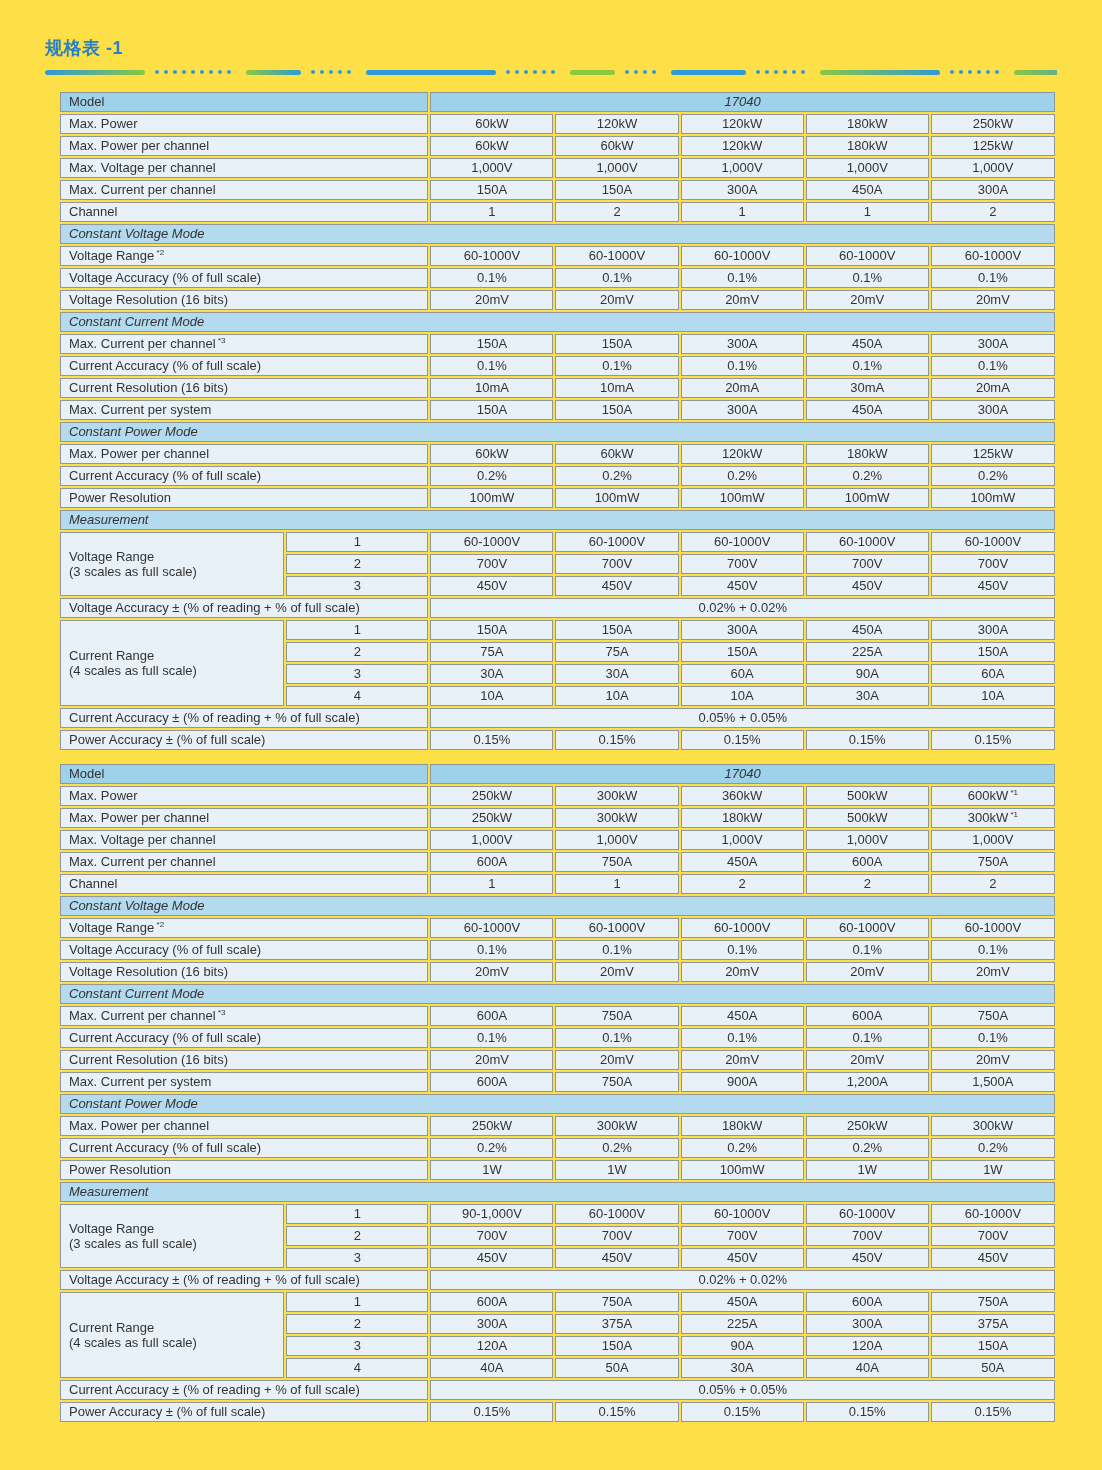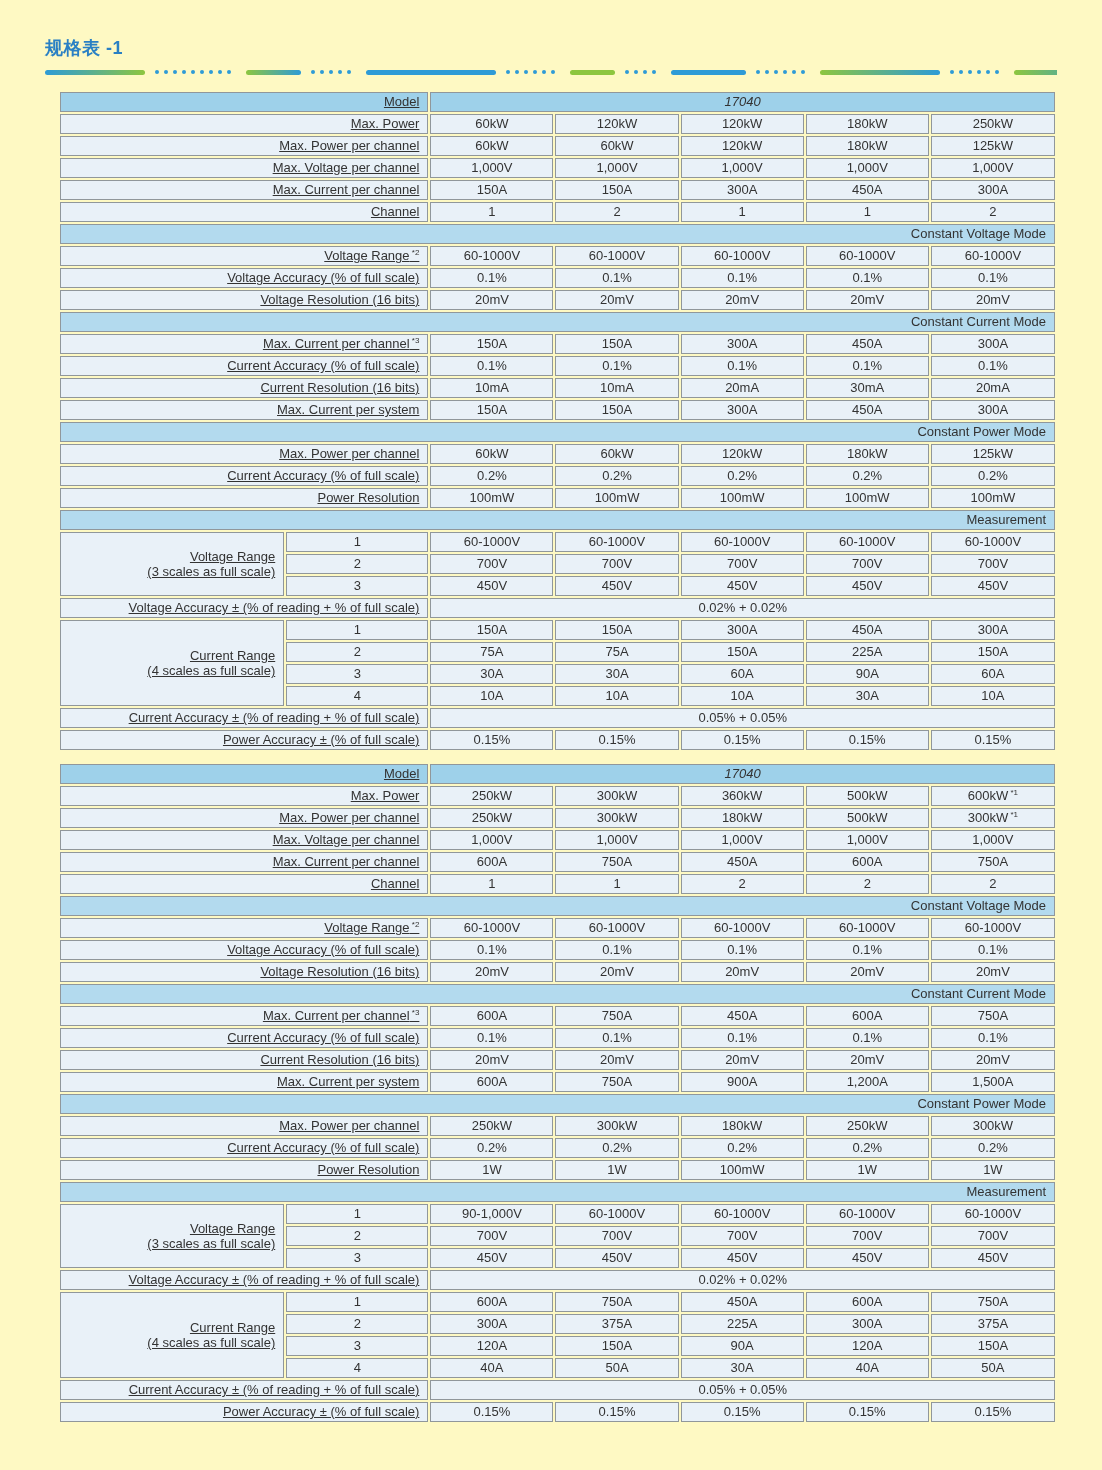--- a/index.html
+++ b/index.html
@@ -1,17 +1,17 @@
 <!DOCTYPE html>
 <html><head>
 <meta charset="utf-8">
 <style>
   html,body { margin:0; padding:0; background:#ffffff; }
   body { font-family:"Liberation Sans", sans-serif; }
-  .page { position:relative; width:1102px; height:1470px; background:#fef9c3; overflow:hidden; }
+  .page { position:relative; width:1102px; height:1470px; background:#fde047; overflow:hidden; }
 
   .title {
     position:absolute; left:45px; top:36px; margin:0;
     font-size:18px; font-weight:bold; color:#2a80c4; letter-spacing:0.5px;
   }
 
   .separator {
     position:absolute; left:45px; top:69px; width:1012px; height:6px;
     display:flex; align-items:center; overflow:hidden; white-space:nowrap;
   }
@@ -24,23 +24,23 @@
     border-collapse:separate; border-spacing:2px; table-layout:fixed;
   }
   #table-0 { top:90px; }
   #table-1 { top:762px; }
 
   td {
     border:1px solid #90979b; height:18px; line-height:18px;
     font-size:13px; color:#333333; overflow:hidden; white-space:nowrap;
     padding:0 8px;
   }
-  td.lbl { background:#e9f1f8; text-align:right;text-decoration:underline; }
+  td.lbl { background:#e9f1f8; text-align:left; }
   td.val { background:#e9f1f8; text-align:center; padding:0 2px; }
-  td.sec { background:#b3daee; text-align:right; }
+  td.sec { background:#b3daee; text-align:left;font-style:italic; }
   td.model { background:#9ed1ea; }
   td.model.val { text-align:center;font-style:italic; }
   td.idx { background:#e9f1f8; text-align:center; padding:0 2px; }
   td.grp { vertical-align:middle; line-height:15px; }
   .gl { display:block; line-height:15px; }
   sup { font-size:8px; line-height:0; }
 </style>
 </head>
 <body>
 

